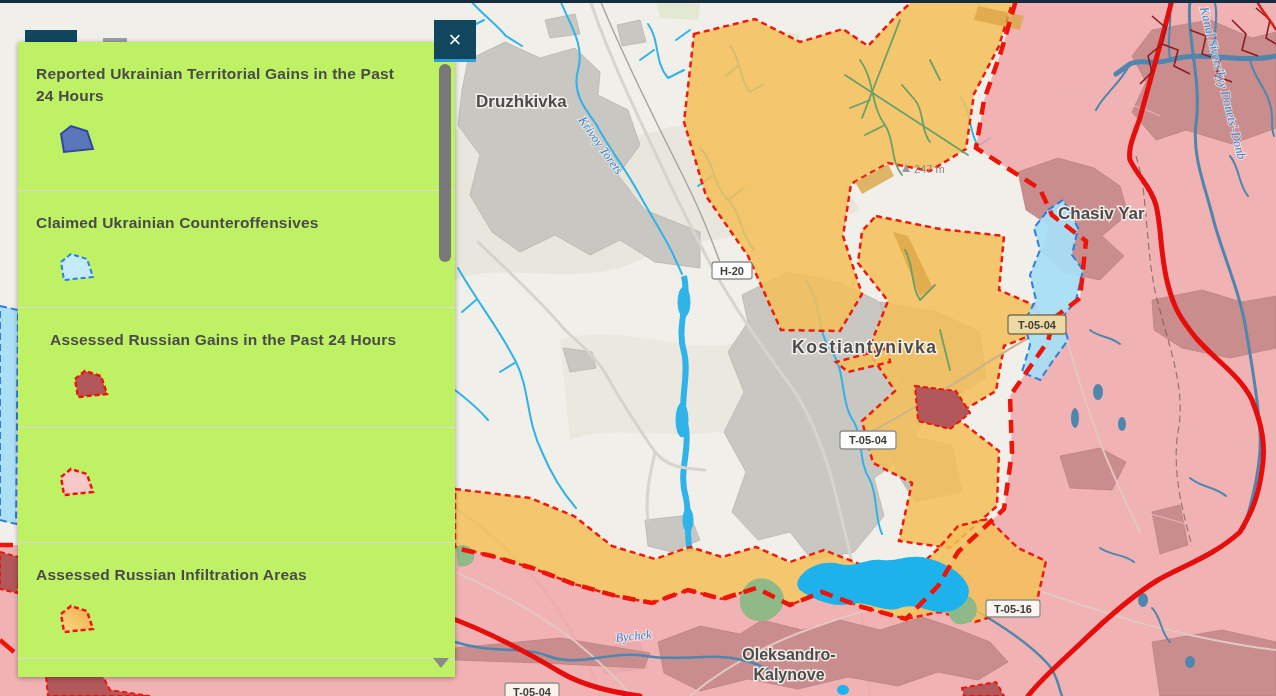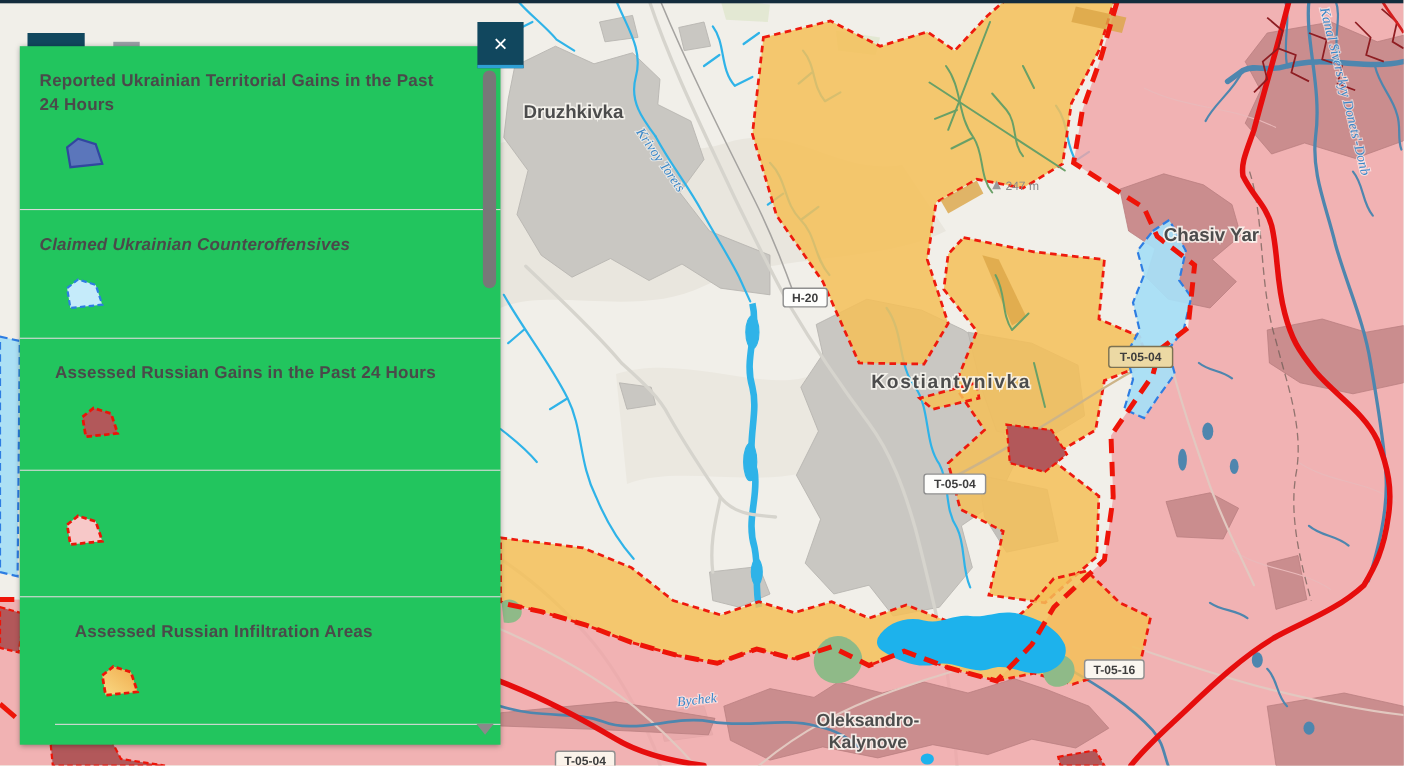--- a/index.html
+++ b/index.html
@@ -6,35 +6,35 @@
   body{
     width:1276px;height:696px;overflow:hidden;position:relative;
     font-family:"Liberation Sans",sans-serif;background:#f1efe9;
   }
   #map-wrap{position:absolute;left:0;top:0;width:1276px;height:696px;}
   #map-wrap svg{display:block;}
 
   
   #legend-panel{
     position:absolute;left:18px;top:42px;width:437px;height:635px;
-    background:#22c55e;box-shadow:0 1px 5px rgba(0,0,0,.35);z-index:2;
+    background:#bef264;box-shadow:0 1px 5px rgba(0,0,0,.35);z-index:2;
   }
   .legend-item{
     box-sizing:border-box;position:relative;
     border-bottom:1px solid #dadada;
     padding:21px 48px 0 18px;
   }
   .legend-item:last-of-type{border-bottom:1px solid #dadada;}
   .legend-title{
     color:#4a4a4a;font-size:15.5px;font-weight:700;line-height:1.4;
     letter-spacing:.2px;
   }
   .legend-swatch{margin:16px 0 0 19px;display:block;}
-  .h149{height:149px;} .h117{height:117px;font-style:italic;} .h120{height:120px;padding-left:32px;}
-  .h115{height:115px;} .h116{height:116px;margin-left:32px;}
+  .h149{height:149px;} .h117{height:117px;} .h120{height:120px;padding-left:32px;}
+  .h115{height:115px;} .h116{height:116px;}
   #legend-stub{height:17px;}
 
   
   #scrollbar-track{
     position:absolute;right:2px;top:0;width:16px;height:635px;z-index:3;
   }
   #scrollbar-thumb{
     position:absolute;right:2px;top:22px;width:12px;height:198px;
     background:#787878;border-radius:7px;
   }

